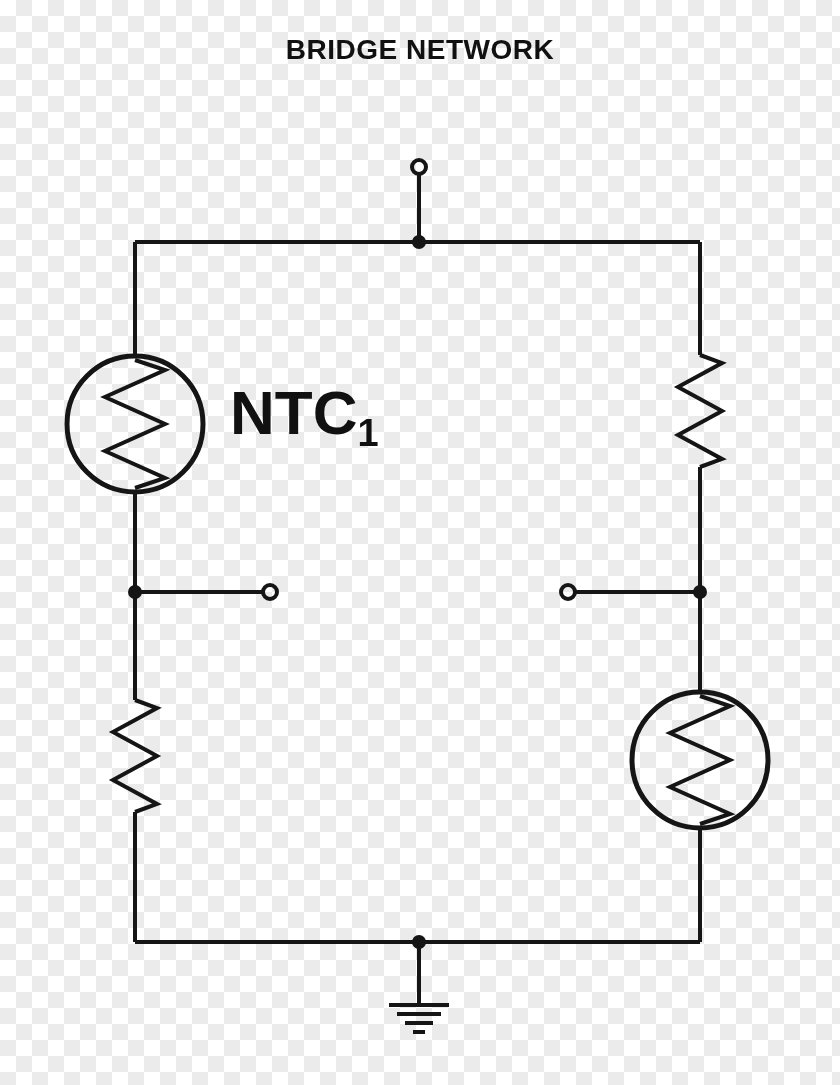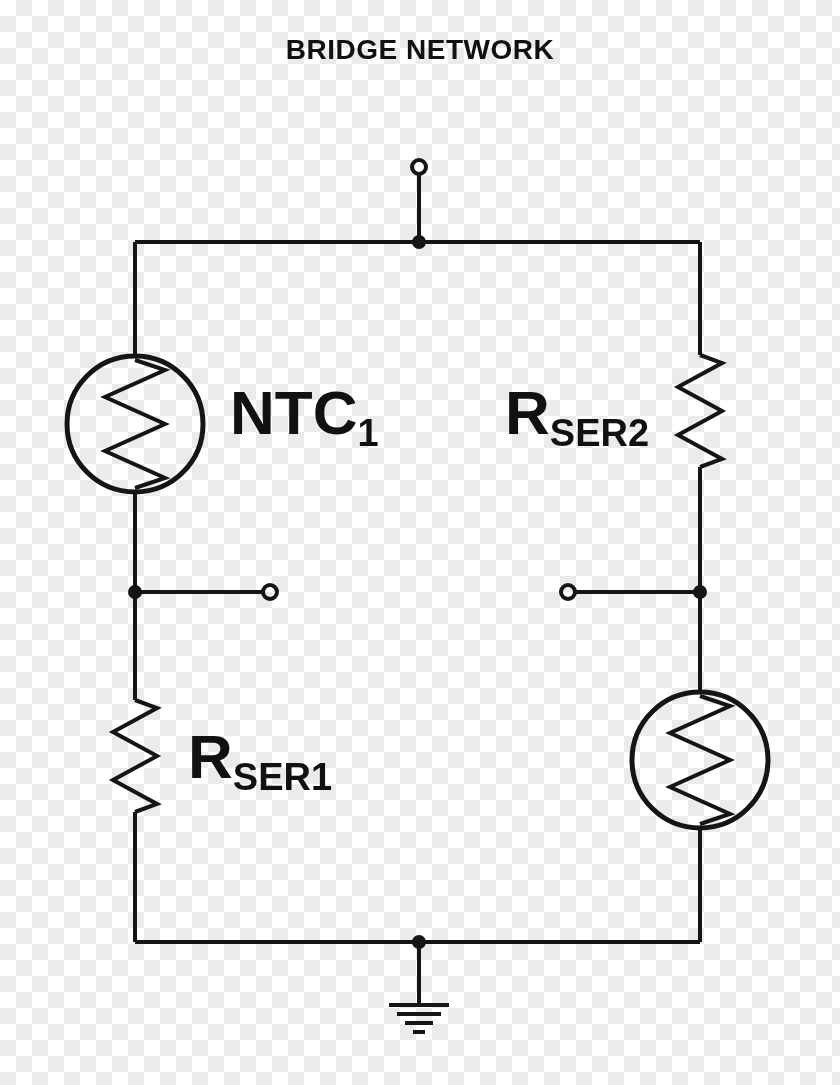--- a/index.html
+++ b/index.html
@@ -142,22 +142,16 @@
       <line class="wire" x1="397" y1="1014" x2="441" y2="1014"></line>
       <line class="wire" x1="405" y1="1023" x2="433" y2="1023"></line>
       <line class="wire" x1="413" y1="1032" x2="425" y2="1032"></line>
     </g>
   </svg>
 
   <div class="comp-label" style="left:230px; top:382px;">
     <span>NTC</span><span class="sub">1</span>
   </div>
 
-  <div class="comp-label" style="left:505px; top:382px;">
-    <span>R</span><span class="sub">SER2</span>
-  </div>
 
-  <div class="comp-label" style="left:188px; top:726px;">
-    <span>R</span><span class="sub">SER1</span>
-  </div>
 
 
 </div>
 
 </body></html>

